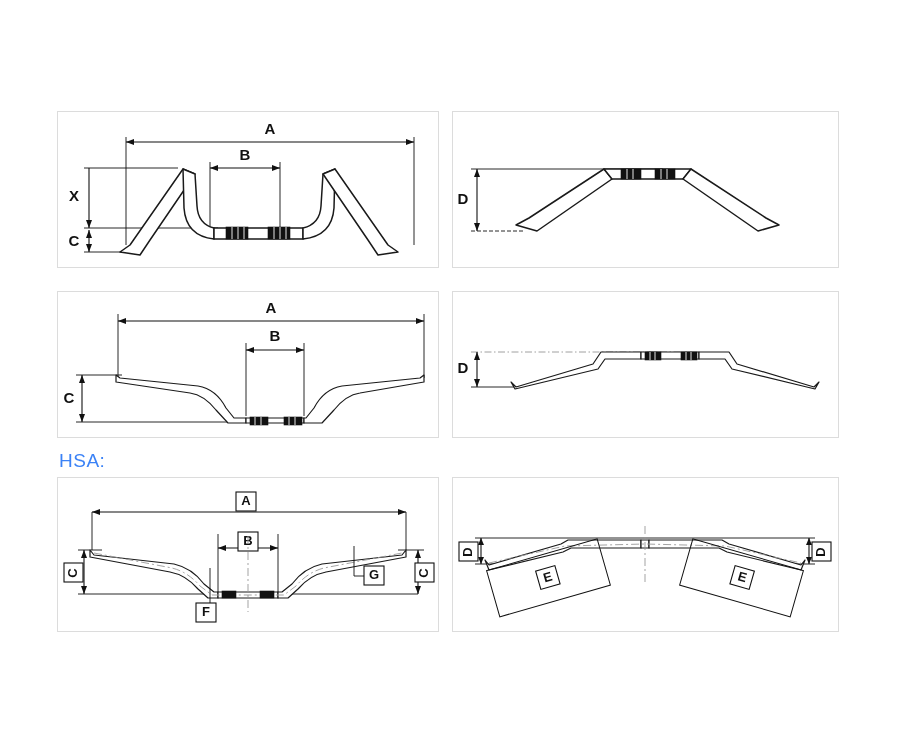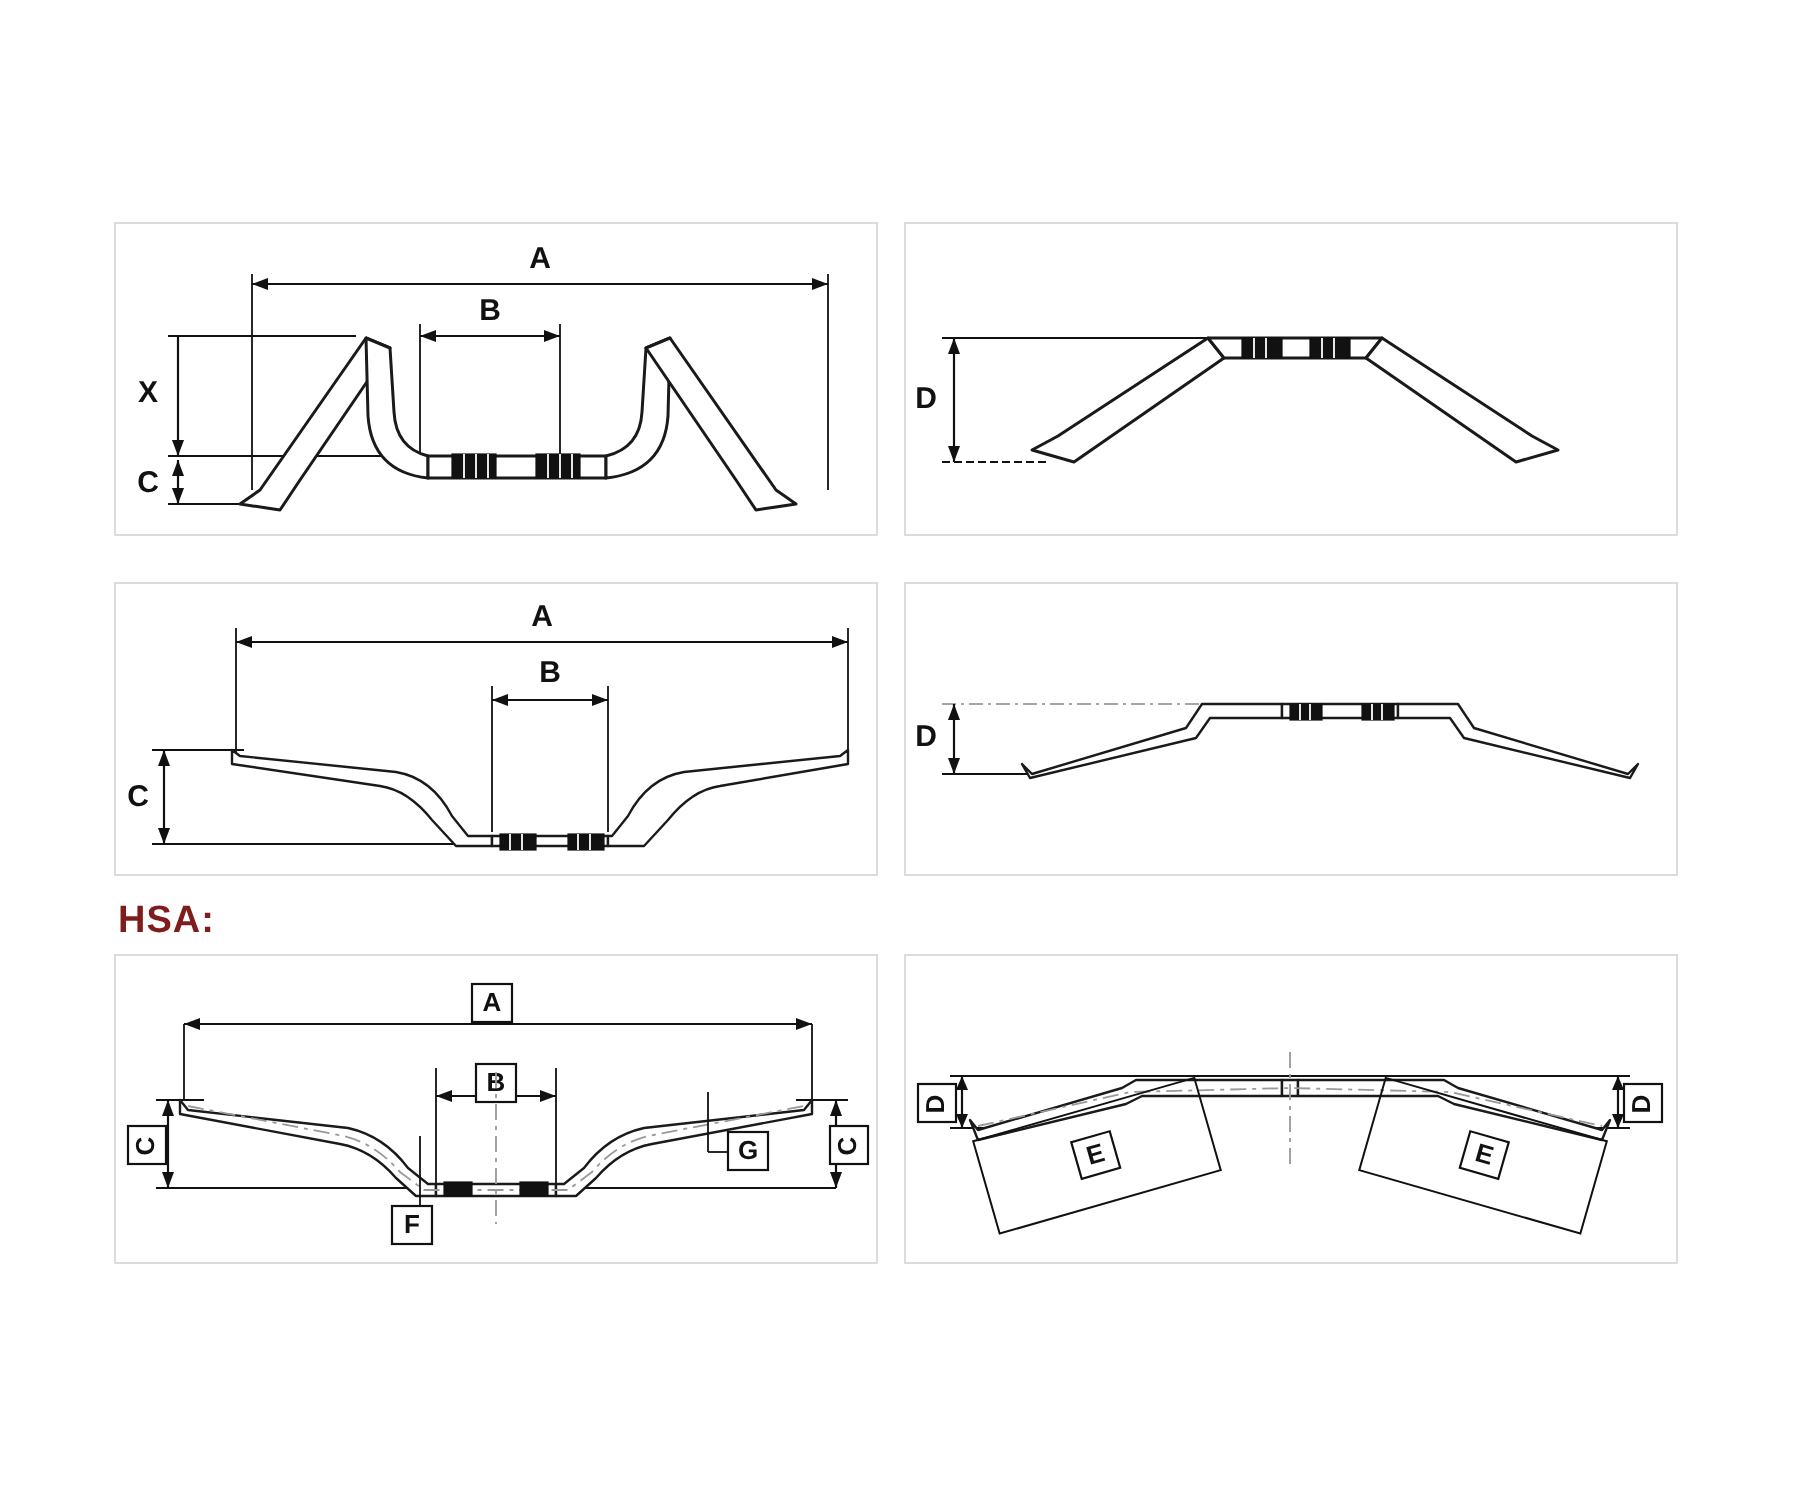--- a/index.html
+++ b/index.html
@@ -20,23 +20,23 @@
     position: absolute;
     background: #ffffff;
     border: 1px solid #dcdcdc;
     box-sizing: border-box;
     overflow: hidden;
   }
   .panel svg { display: block; }
 
   .section-label {
     position: absolute;
-    color: #7f1d1d;
+    color: #3b82f6;
     font-size: 19px;
-    font-weight: 700;
+    font-weight: 400;
     letter-spacing: 0.5px;
     font-family: "Liberation Sans", sans-serif;
     white-space: nowrap;
     text-align: center;
   }
 
   
   .tube { fill: #ffffff; stroke: #1a1a1a; stroke-width: 1.5; stroke-linejoin: round; }
   .tube-thin { fill: #ffffff; stroke: #1a1a1a; stroke-width: 1.2; stroke-linejoin: round; }
   .knurl { fill: #111111; stroke: #111111; stroke-width: 0.6; }

